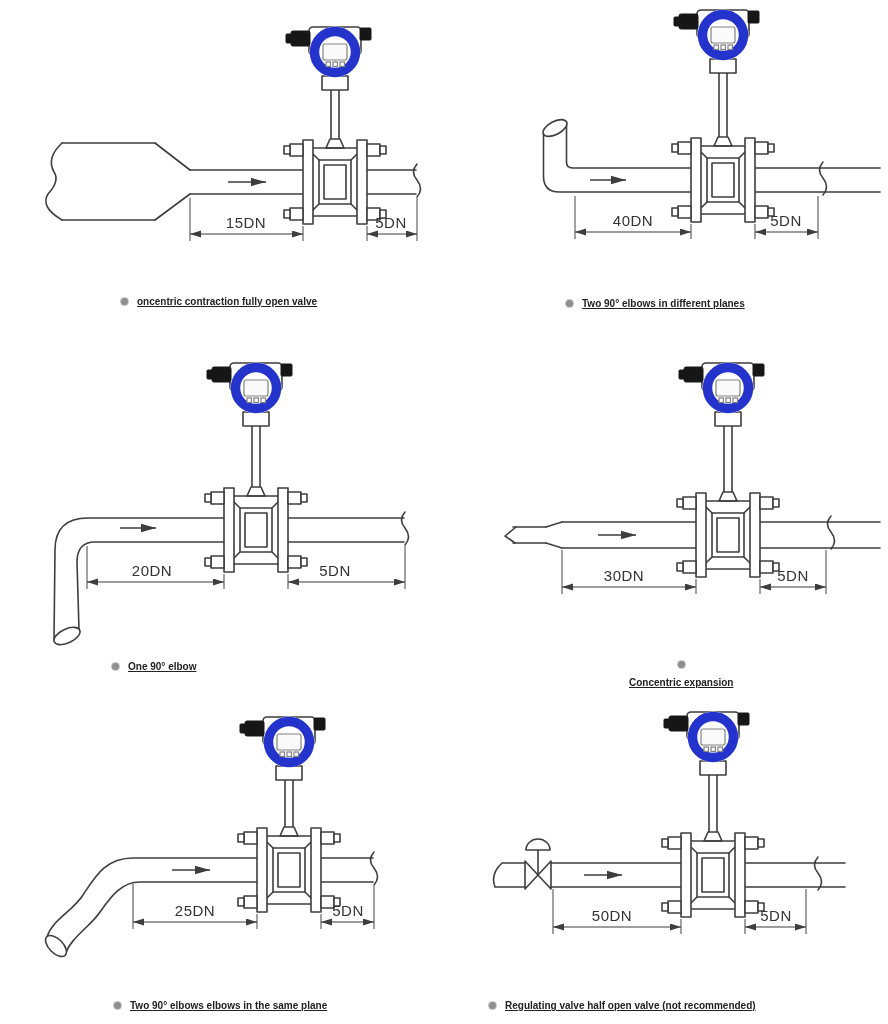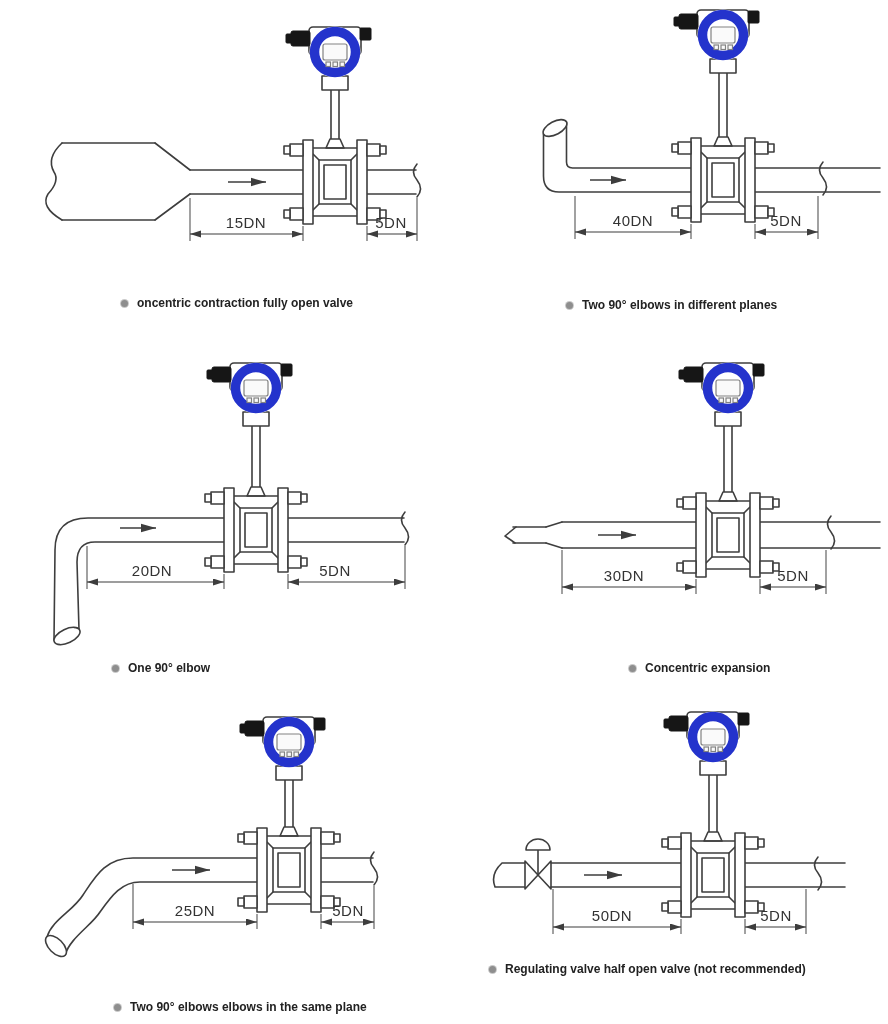--- a/index.html
+++ b/index.html
@@ -17,21 +17,21 @@
   .dm  { fill:none; stroke:#3d3d3d; stroke-width:1.2; }
   .fl  { fill:none; stroke:#3d3d3d; stroke-width:1.5; }
   .dimtext { font-family:"Liberation Sans", sans-serif; font-size:15px; letter-spacing:0.5px;
              fill:#333333; text-anchor:middle; }
   .dark { fill:#161616; stroke:#161616; }
   .ring { fill:none; stroke:var(--ring-blue,#2433cc); stroke-width:9.5; }
   .lcd  { fill:#fafafa; stroke:#828282; stroke-width:1.2; }
 
   .caption {
     position:absolute; display:flex; align-items:center; gap:9px;
-    font-size:12px; font-weight:700; color:#222222; white-space:nowrap;
+    font-size:10px; font-weight:700; color:#222222; white-space:nowrap;text-decoration:underline;
   }
   .bullet {
     width:7px; height:7px; border-radius:50%;
     background:var(--bullet-grey,#8e8e8e); box-shadow:0 0 0 1px #c9c9c9;
     flex:0 0 auto;
   }
 </style>
 </head>
 <body>
 
@@ -188,25 +188,25 @@
   <span>oncentric contraction fully open valve</span>
 </div>
 <div class="caption" style="left:566px; top:298px;text-align:center;">
   <span class="bullet"></span>
   <span>Two 90° elbows in different planes</span>
 </div>
 <div class="caption" style="left:112px; top:661px;">
   <span class="bullet"></span>
   <span>One 90° elbow</span>
 </div>
-<div class="caption" style="left:629px; top:661px;">
+<div class="caption" style="left:629px; top:661px;flex-direction:column;">
   <span class="bullet"></span>
   <span>Concentric expansion</span>
 </div>
 <div class="caption" style="left:114px; top:1000px;">
   <span class="bullet"></span>
   <span>Two 90° elbows elbows in the same plane</span>
 </div>
-<div class="caption" style="left:489px; top:962px;">
+<div class="caption" style="left:489px; top:1000px;">
   <span class="bullet"></span>
   <span>Regulating valve half open valve (not recommended)</span>
 </div>
 </div>
 
 </body></html>

